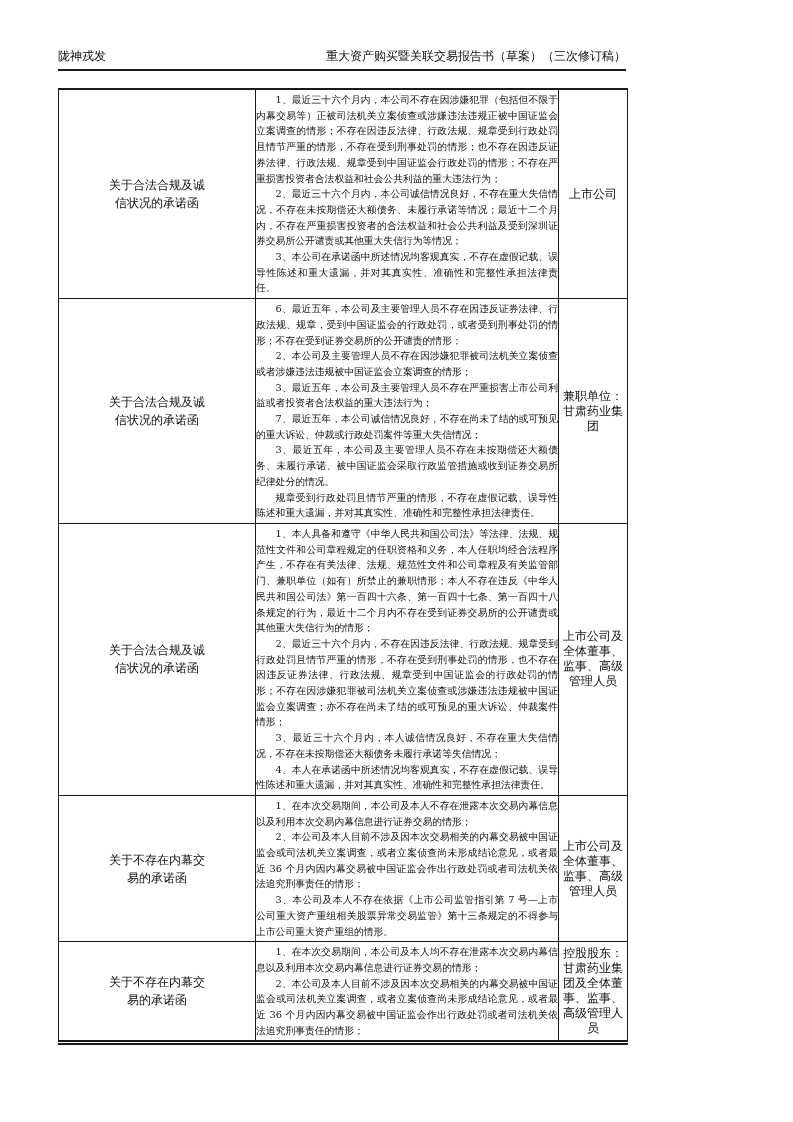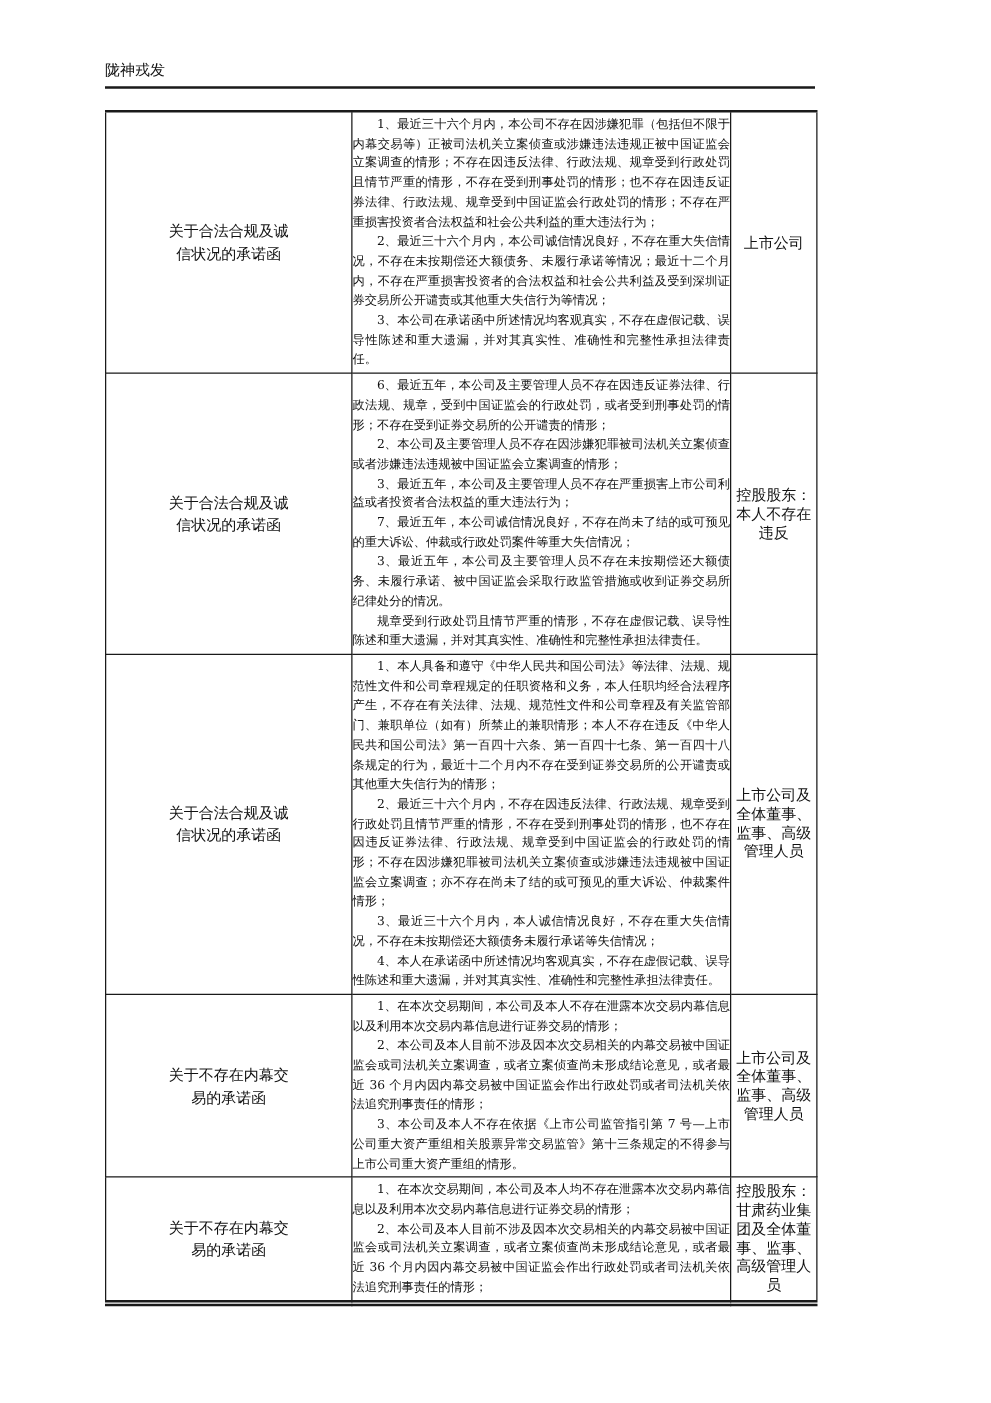--- a/index.html
+++ b/index.html
@@ -4,21 +4,21 @@
 <style>
   html, body { margin: 0; padding: 0; }
   body {
     width: 793px; height: 1122px;
     background: #ffffff;
     color: #111111;
     font-family: "DejaVu Serif", "Liberation Serif", serif;
     position: relative;
     overflow: hidden;
   }
-  .content { width: 568px; margin-left: 84px; }
+  .content { width: 568px; margin-left: 58px; }
 
   
   .page-header {
     margin-top: 48px;
     display: flex;
     justify-content: space-between;
     align-items: flex-end;
     border-bottom: 2px solid #1a1a1a;
     padding-bottom: 5px;
     font-size: 12px;
@@ -81,20 +81,21 @@
     line-height: 16px;
   }
 </style>
 </head>
 <body>
 
 <div class="content">
 
   <div class="page-header">
     <span>陇神戎发</span>
+    <span>重大资产购买暨关联交易报告书（草案）（三次修订稿）</span>
   </div>
 
   <table class="commit-table">
     <tbody>
   <tr>
     <td class="col-label">
       <div class="label-text">关于合法合规及诚信状况的承诺函</div>
     </td>
     <td class="col-content">
             <p class="para">1、最近三十六个月内，本公司不存在因涉嫌犯罪（包括但不限于内幕交易等）正被司法机关立案侦查或涉嫌违法违规正被中国证监会立案调查的情形；不存在因违反法律、行政法规、规章受到行政处罚且情节严重的情形，不存在受到刑事处罚的情形；也不存在因违反证券法律、行政法规、规章受到中国证监会行政处罚的情形；不存在严重损害投资者合法权益和社会公共利益的重大违法行为；</p>
@@ -112,21 +113,21 @@
     </td>
     <td class="col-content">
             <p class="para">6、最近五年，本公司及主要管理人员不存在因违反证券法律、行政法规、规章，受到中国证监会的行政处罚，或者受到刑事处罚的情形；不存在受到证券交易所的公开谴责的情形；</p>
             <p class="para">2、本公司及主要管理人员不存在因涉嫌犯罪被司法机关立案侦查或者涉嫌违法违规被中国证监会立案调查的情形；</p>
             <p class="para">3、最近五年，本公司及主要管理人员不存在严重损害上市公司利益或者投资者合法权益的重大违法行为；</p>
             <p class="para">7、最近五年，本公司诚信情况良好，不存在尚未了结的或可预见的重大诉讼、仲裁或行政处罚案件等重大失信情况；</p>
             <p class="para">3、最近五年，本公司及主要管理人员不存在未按期偿还大额债务、未履行承诺、被中国证监会采取行政监管措施或收到证券交易所纪律处分的情况。</p>
             <p class="para">规章受到行政处罚且情节严重的情形，不存在虚假记载、误导性陈述和重大遗漏，并对其真实性、准确性和完整性承担法律责任。</p>
           </td>
     <td class="col-party">
-      <div class="party-text">控股股东：本人不存在违反</div>
+      <div class="party-text">兼职单位：甘肃药业集团</div>
     </td>
   </tr>
 
   <tr>
     <td class="col-label">
       <div class="label-text">关于合法合规及诚信状况的承诺函</div>
     </td>
     <td class="col-content">
             <p class="para">1、本人具备和遵守《中华人民共和国公司法》等法律、法规、规范性文件和公司章程规定的任职资格和义务，本人任职均经合法程序产生，不存在有关法律、法规、规范性文件和公司章程及有关监管部门、兼职单位（如有）所禁止的兼职情形；本人不存在违反《中华人民共和国公司法》第一百四十六条、第一百四十七条、第一百四十八条规定的行为，最近十二个月内不存在受到证券交易所的公开谴责或其他重大失信行为的情形；</p>
             <p class="para">2、最近三十六个月内，不存在因违反法律、行政法规、规章受到行政处罚且情节严重的情形，不存在受到刑事处罚的情形，也不存在因违反证券法律、行政法规、规章受到中国证监会的行政处罚的情形；不存在因涉嫌犯罪被司法机关立案侦查或涉嫌违法违规被中国证监会立案调查；亦不存在尚未了结的或可预见的重大诉讼、仲裁案件情形；</p>

